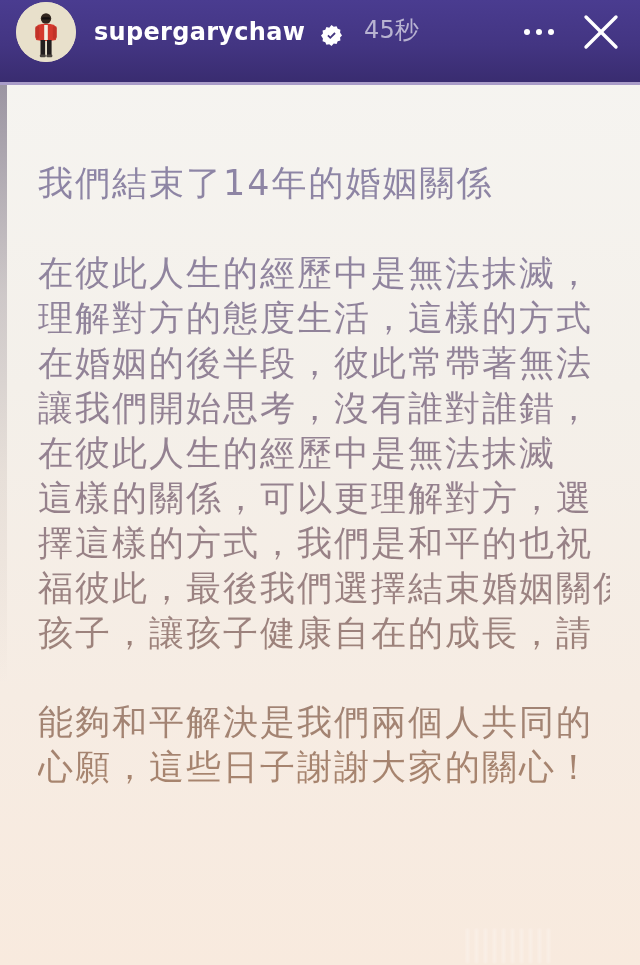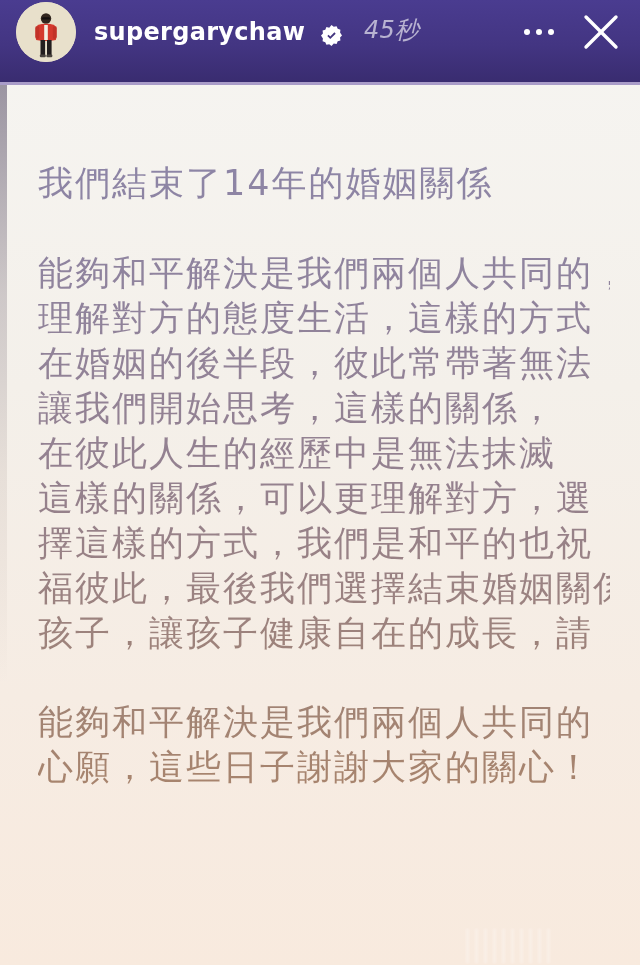--- a/index.html
+++ b/index.html
@@ -66,21 +66,20 @@
   .badge {
     width: 21px;
     height: 21px;
     display: inline-flex;
   }
   .badge svg { width: 100%; height: 100%; }
   .timestamp {
     color: rgba(255,255,255,0.62);
     font-size: 24px;
     margin-left: 6px;
-    font-style: italic;
   }
 
   .header-actions {
     position: absolute;
     right: 14px;
     top: 0;
     height: 64px;
     display: flex;
     align-items: center;
     gap: 18px;
@@ -220,24 +219,24 @@
       </div>
 
     </div>
   </header>
 
   <main class="card">
     <div class="story-text">
       <div class="title-line line">我們結束了14年的婚姻關係</div>
 
       <div>
-        <div class="line">能夠和平解決是我們兩個人共同的，</div>
+        <div class="line">在彼此人生的經歷中是無法抹滅，</div>
         <div class="line">理解對方的態度生活，這樣的方式</div>
         <div class="line">在婚姻的後半段，彼此常帶著無法</div>
-        <div class="line">讓我們開始思考，這樣的關係，</div>
+        <div class="line">讓我們開始思考，沒有誰對誰錯，</div>
         <div class="line">在彼此人生的經歷中是無法抹滅</div>
         <div class="line">這樣的關係，可以更理解對方，選</div>
         <div class="line">擇這樣的方式，我們是和平的也祝</div>
         <div class="line">福彼此，最後我們選擇結束婚姻關係</div>
         <div class="line">孩子，讓孩子健康自在的成長，請</div>
       </div>
 
       <div class="para-gap"></div>
 
       <div>

